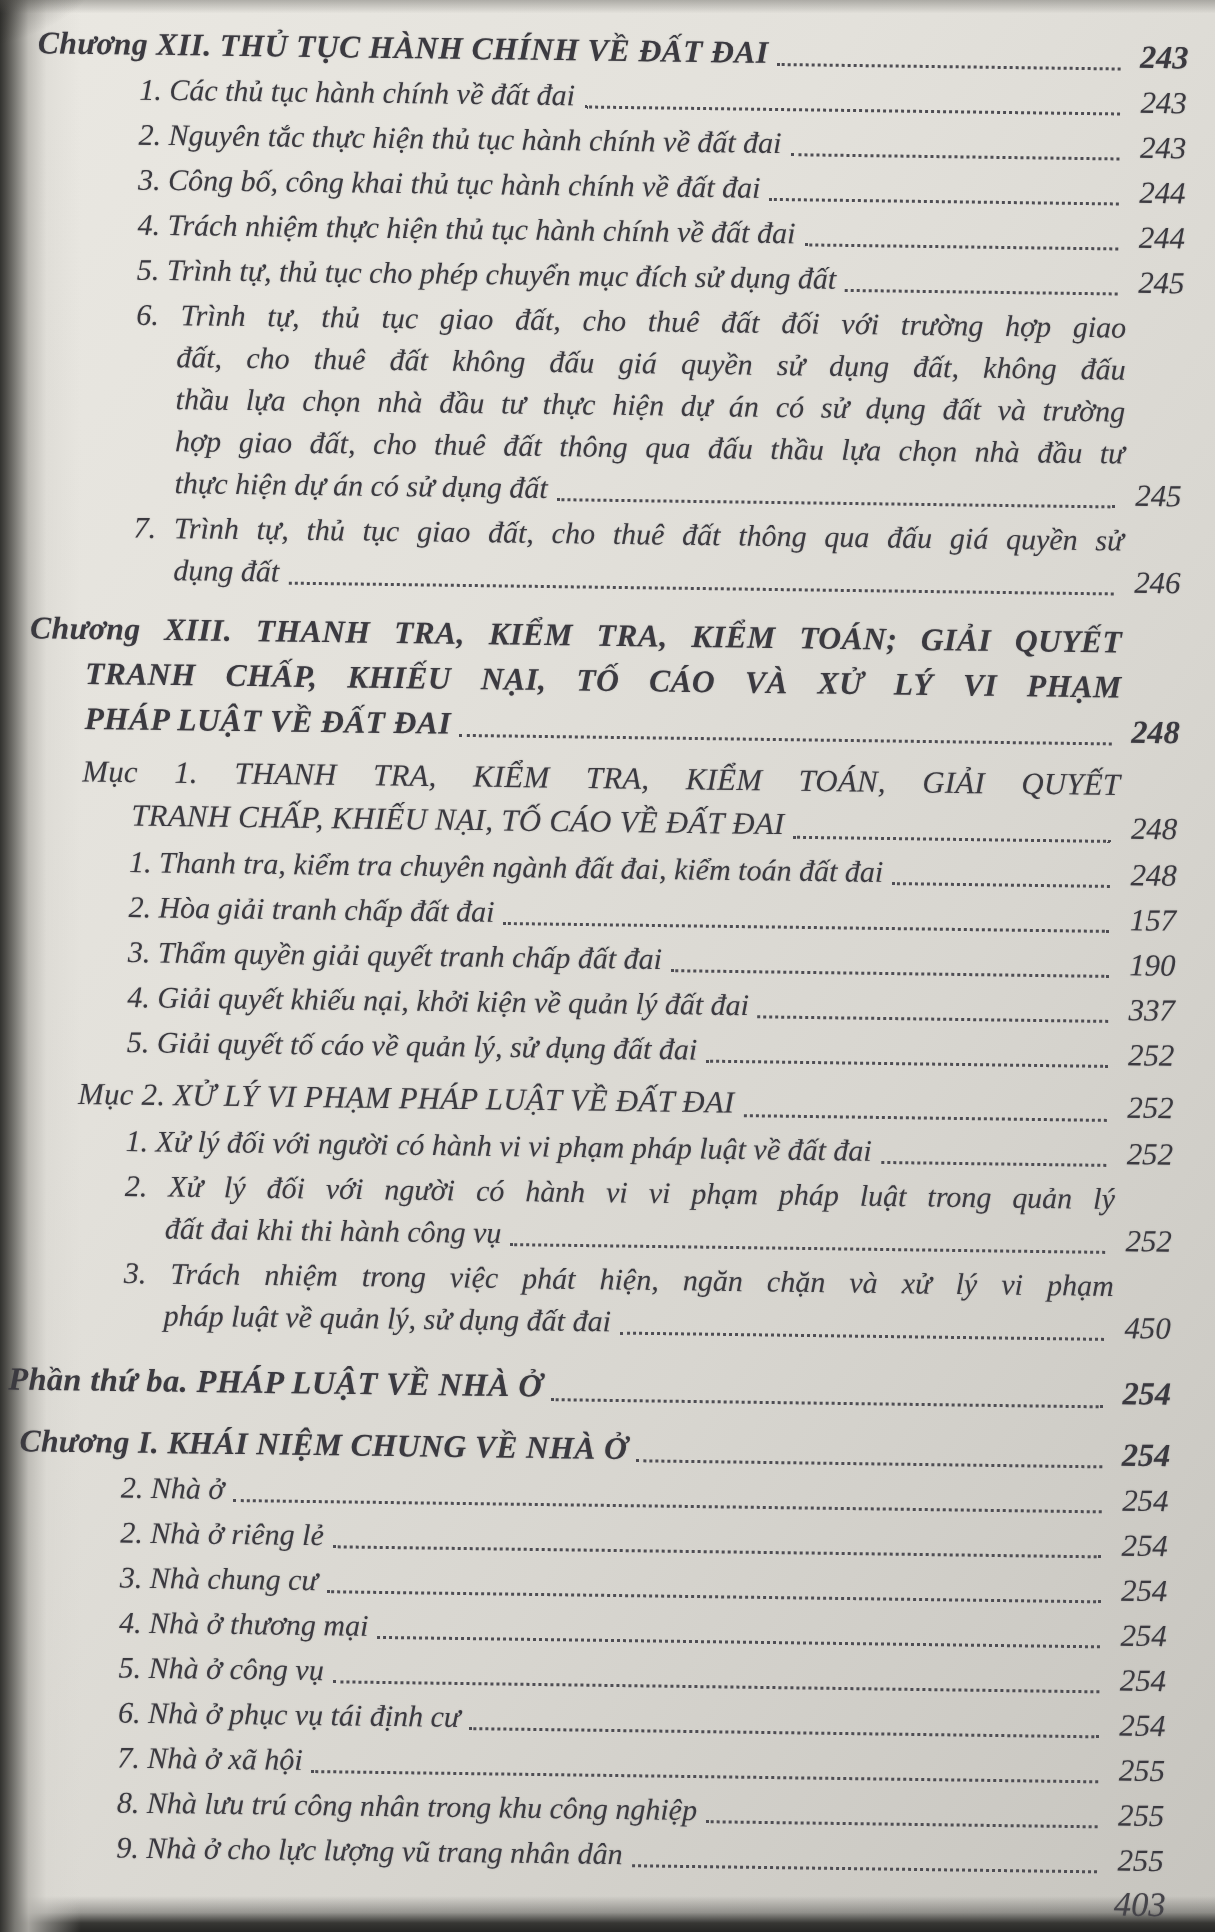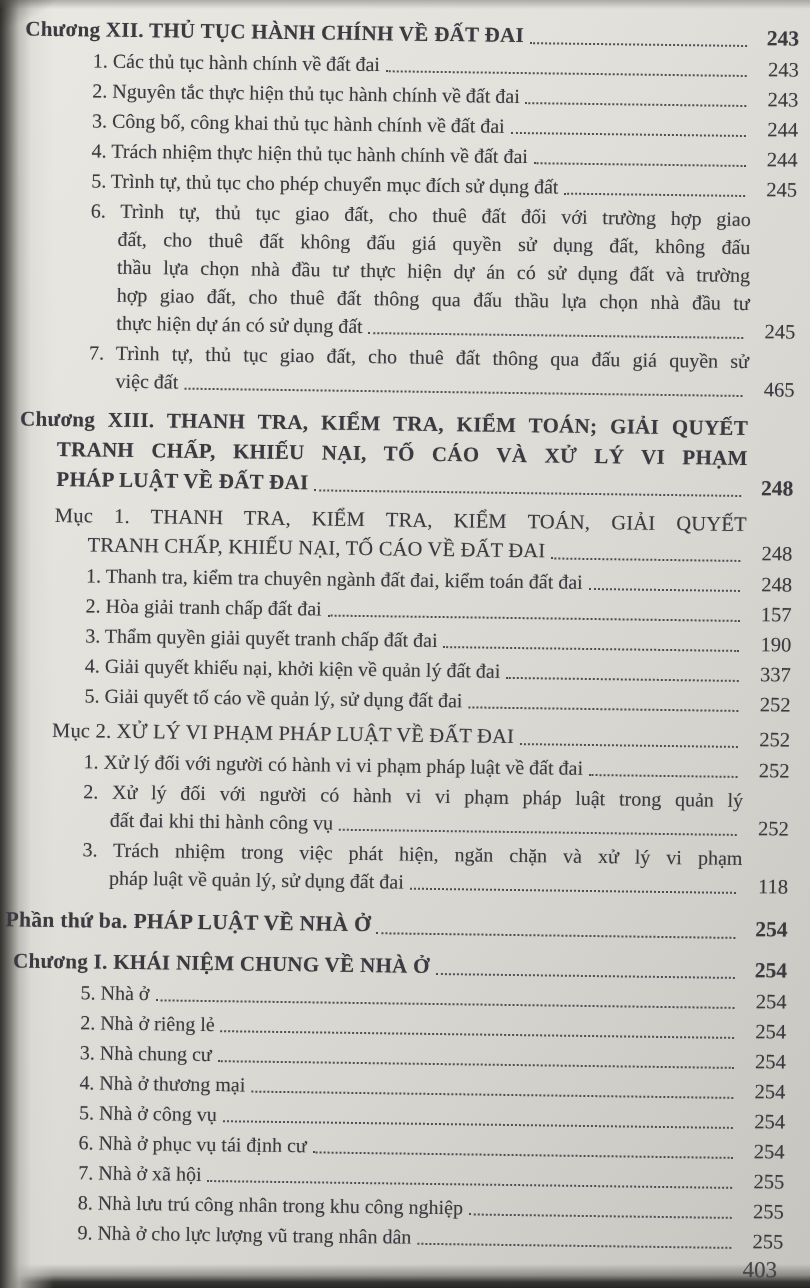--- a/index.html
+++ b/index.html
@@ -12,20 +12,21 @@
   .photo {
     position: relative;
     width: 810px; height: 1288px;
     overflow: hidden;
     background:
       radial-gradient(150px 95px at -35px -35px, rgba(35,34,32,0.9), rgba(35,34,32,0) 72%),
       linear-gradient(180deg, rgba(105,104,99,0.45) 0px, rgba(105,104,99,0) 9px),
       linear-gradient(90deg, #32322f 0px, #4e4d49 4px, #7b7a75 10px, rgba(185,183,177,0.85) 19px, rgba(213,211,205,0.45) 31px, rgba(213,211,205,0) 54px),
       linear-gradient(0deg, #262624 0px, #373734 6px, rgba(72,72,69,0.45) 13px, rgba(72,72,69,0) 24px),
       linear-gradient(125deg, #eae8e2 0%, #e3e1db 34%, #d8d6d0 64%, #c6c4be 100%);
+    font-style: italic;
   }
   .content {
     position: absolute;
     left: 10px; right: 18px; top: 10px; bottom: 0;
     transform: rotate(0.75deg);
     transform-origin: 45% 45%;
     color: #3b3a40;
     text-shadow: 0 0 1px rgba(59,58,64,0.35);
   }
   .toc { margin-top: 8px; }
@@ -66,21 +67,21 @@
     flex: 1 1 16px;
     min-width: 16px;
     margin: 0 6px;
     border-bottom: 2.4px dotted #4e4d53;
     align-self: flex-end;
     transform: translateY(-6px);
   }
   .page {
     flex: 0 0 46px;
     width: 46px;
-    text-align: right;
+    text-align: center;
     font-size: 20.5px;
     font-weight: normal;
     letter-spacing: 0;
   }
   .chapter .page, .part .page { font-weight: bold; font-size: 21.5px; }
 
   .footer {
     position: absolute;
     right: 6px; bottom: 10px;
     font-size: 23px;
@@ -153,23 +154,23 @@
             <span class="text">thực hiện dự án có sử dụng đất</span>
             <span class="dots"></span>
             <span class="page">245</span>
           </div>
         </div>
         <div class="entry item">
           <div class="row">
             <span class="text fill">7. Trình tự, thủ tục giao đất, cho thuê đất thông qua đấu giá quyền sử</span>
           </div>
           <div class="row cont">
-            <span class="text">việc đất</span>
-            <span class="dots"></span>
-            <span class="page">465</span>
+            <span class="text">dụng đất</span>
+            <span class="dots"></span>
+            <span class="page">246</span>
           </div>
         </div>
         <div class="entry chapter">
           <div class="row">
             <span class="text fill">Chương XIII. THANH TRA, KIỂM TRA,  KIỂM TOÁN; GIẢI QUYẾT</span>
           </div>
           <div class="row cont">
             <span class="text fill">TRANH CHẤP, KHIẾU NẠI, TỐ CÁO VÀ XỬ LÝ VI PHẠM</span>
           </div>
           <div class="row cont">
@@ -247,40 +248,40 @@
             <span class="page">252</span>
           </div>
         </div>
         <div class="entry item">
           <div class="row">
             <span class="text fill">3. Trách nhiệm trong việc phát hiện, ngăn chặn và xử lý vi phạm</span>
           </div>
           <div class="row cont">
             <span class="text">pháp luật về quản lý, sử dụng đất đai</span>
             <span class="dots"></span>
-            <span class="page">118</span>
+            <span class="page">450</span>
           </div>
         </div>
         <div class="entry part">
           <div class="row">
             <span class="text">Phần thứ ba. PHÁP LUẬT VỀ NHÀ Ở</span>
             <span class="dots"></span>
             <span class="page">254</span>
           </div>
         </div>
         <div class="entry chapter">
           <div class="row">
             <span class="text">Chương I. KHÁI NIỆM CHUNG VỀ NHÀ Ở</span>
             <span class="dots"></span>
             <span class="page">254</span>
           </div>
         </div>
         <div class="entry item">
           <div class="row">
-            <span class="text">5. Nhà ở</span>
+            <span class="text">2. Nhà ở</span>
             <span class="dots"></span>
             <span class="page">254</span>
           </div>
         </div>
         <div class="entry item">
           <div class="row">
             <span class="text">2. Nhà ở riêng lẻ</span>
             <span class="dots"></span>
             <span class="page">254</span>
           </div>

